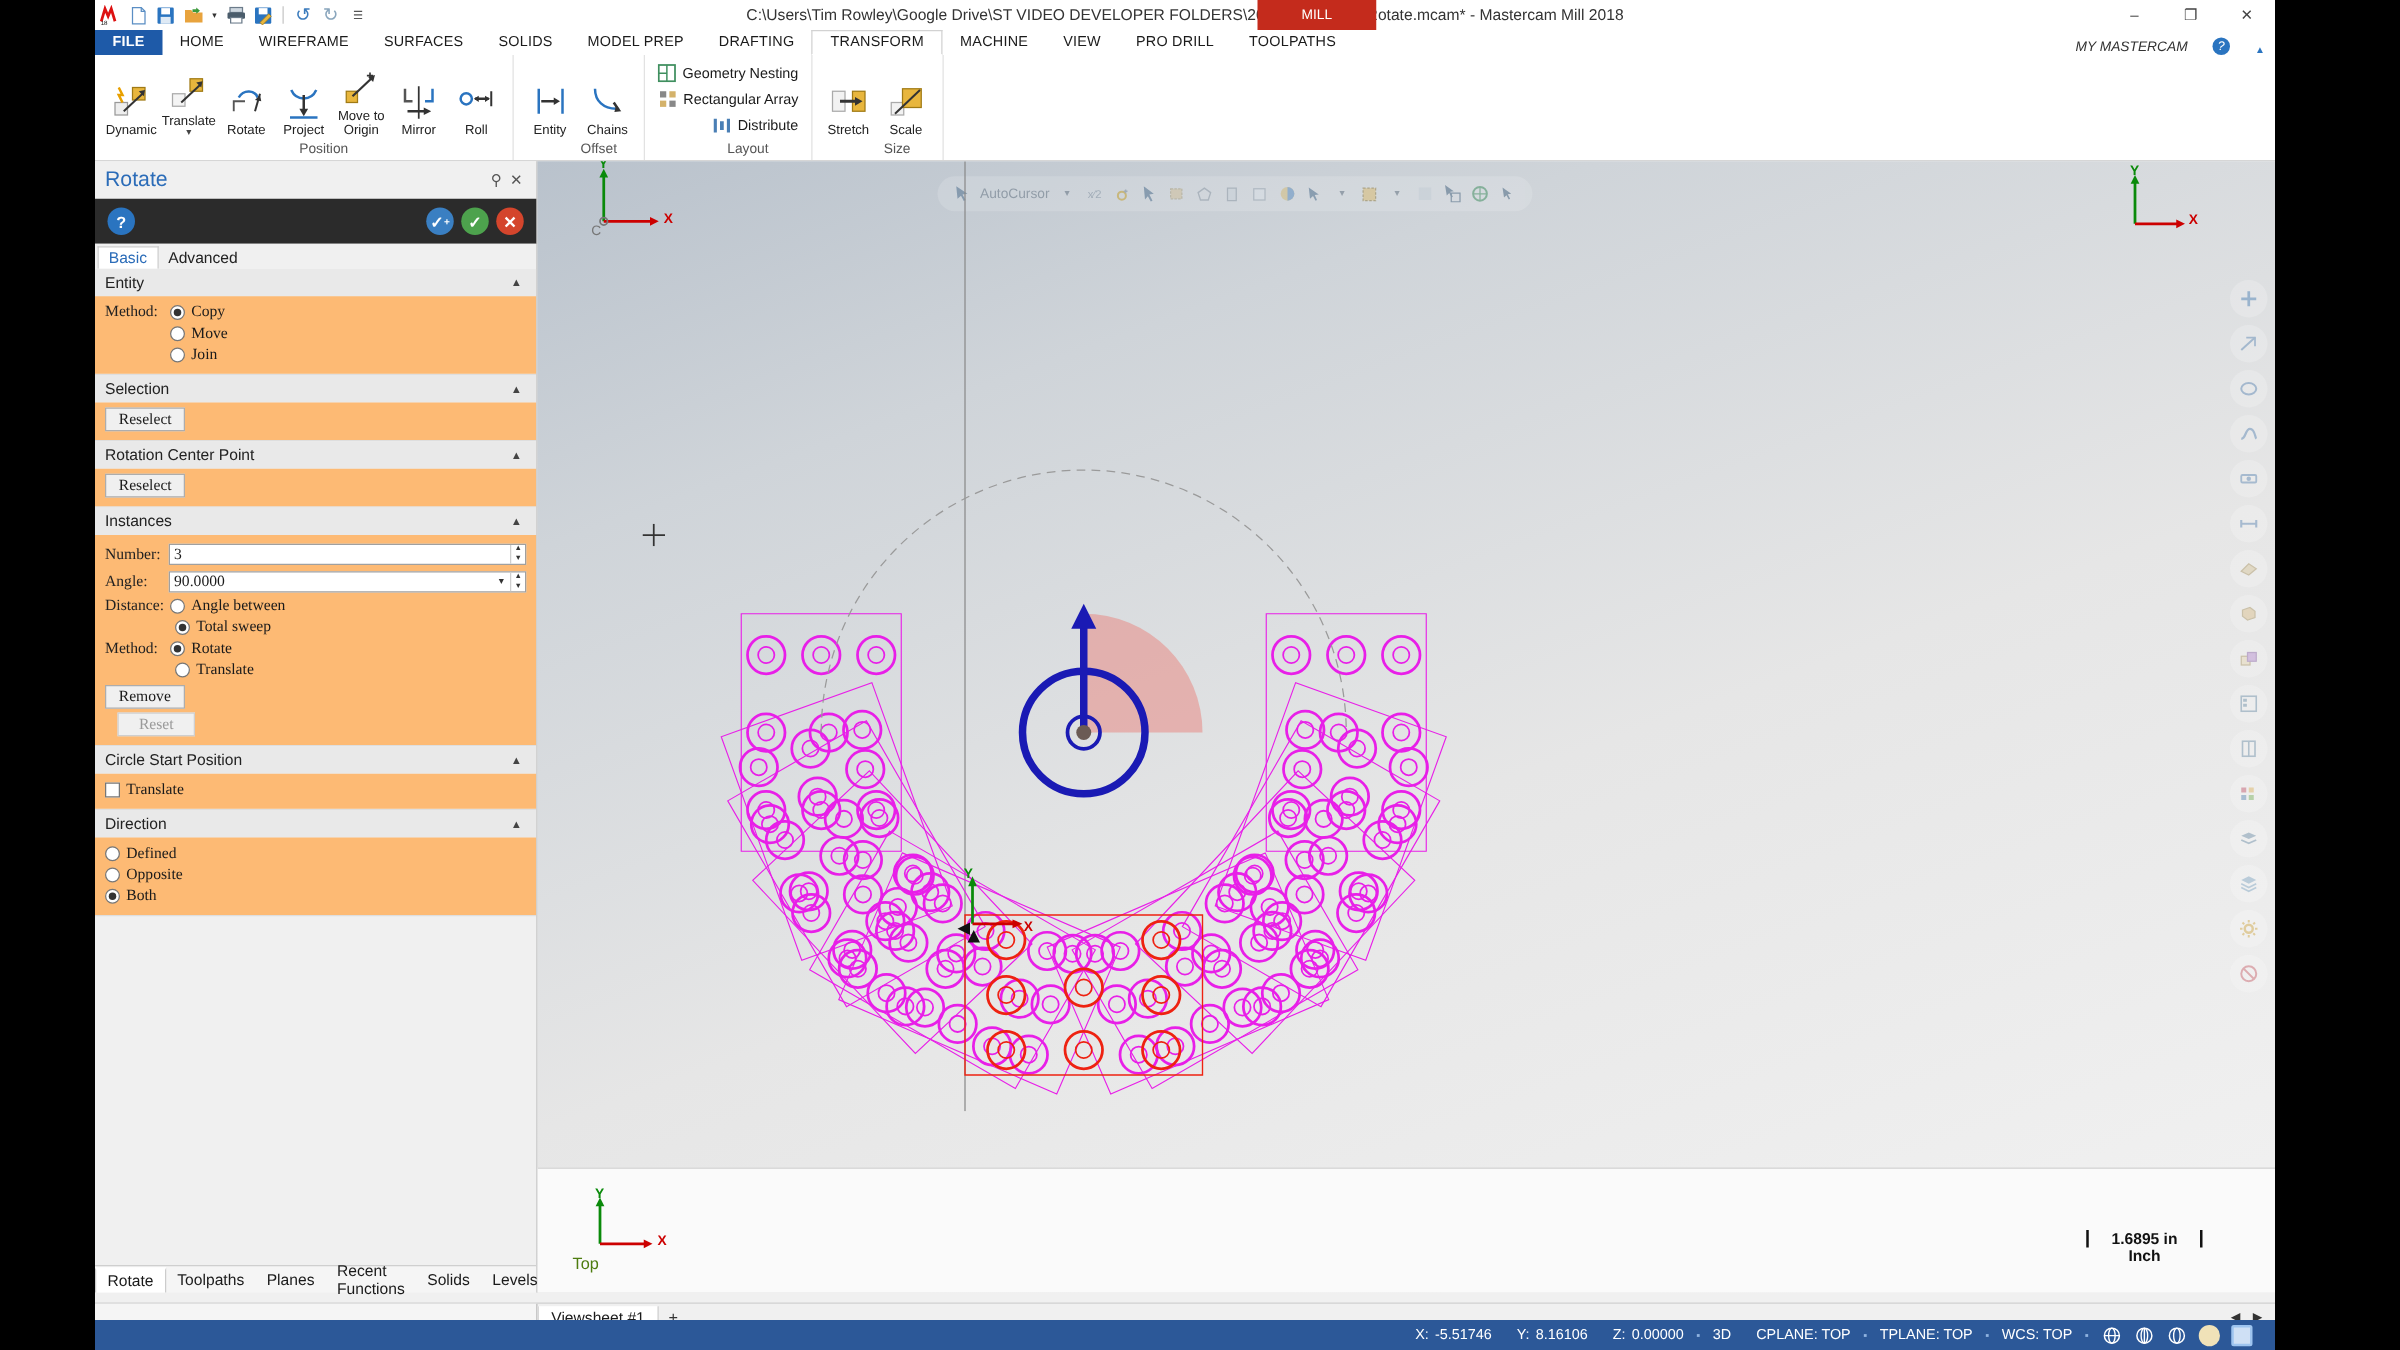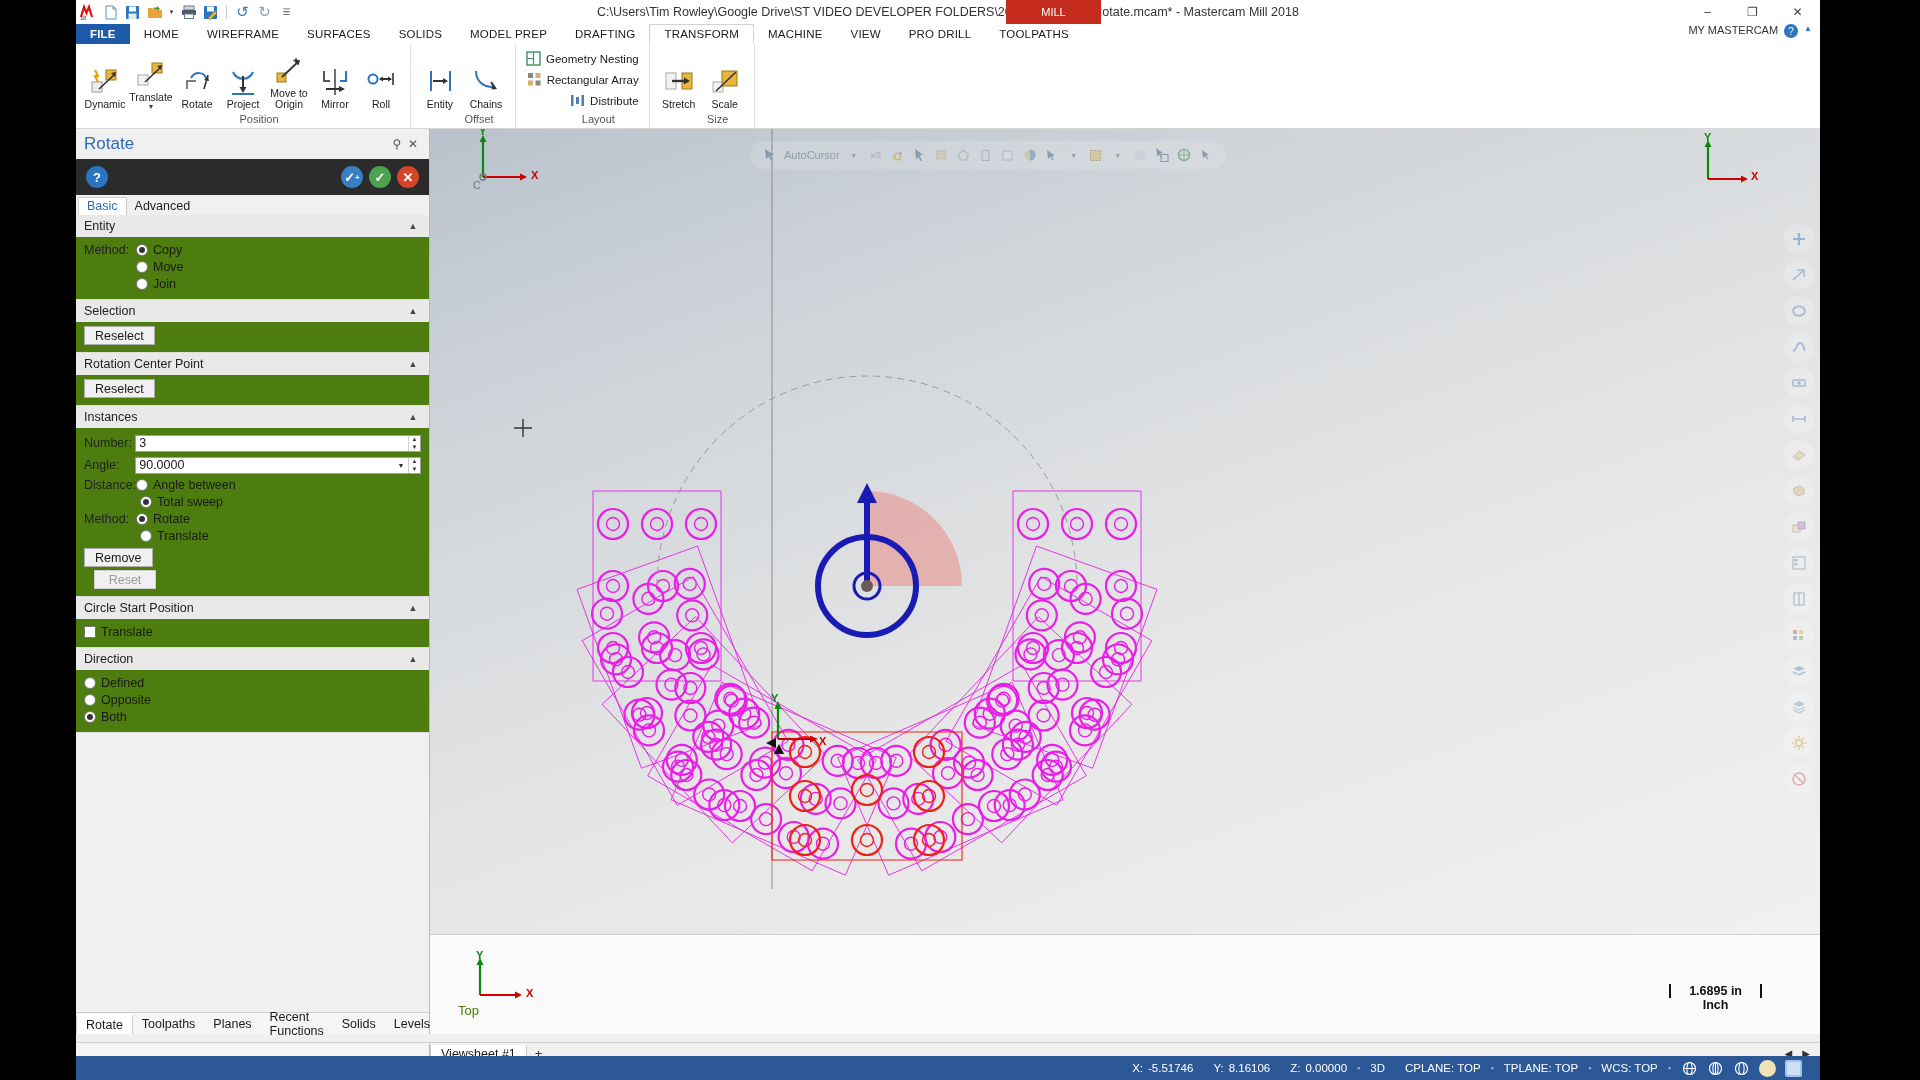--- a/index.html
+++ b/index.html
@@ -17,21 +17,21 @@
   .winbtns { position:absolute; right:0; top:0; height:24px; display:flex; }
   .winbtn { width:45px; height:24px; display:flex; align-items:center; justify-content:center; font-size:12px; color:#444; }
 
   
   .tabsrow { height:20px; background:#ffffff; display:flex; align-items:stretch; position:relative; }
   .tab { padding:0 14px; font-size:11.5px; letter-spacing:.2px; color:#1b1b1b; display:flex; align-items:center;
          text-transform:uppercase; }
   .tab.file { background:#1e5aa8; color:#fff; font-weight:600; }
   .tab.active { background:#fff; border:1px solid #d2d2d2; border-bottom:1px solid #fff; position:relative; z-index:3; }
   .tabsrow .spacer { flex:1; }
-  .mymc { font-size:11px; color:#333; display:flex; align-items:flex-start; gap:6px; padding-right:8px; }
+  .mymc { font-size:11px; color:#333; display:flex; align-items:flex-end; gap:20px; padding-right:8px;font-style:italic; }
 
   
   .ribbon { height:85px; background:#fff; border-bottom:1px solid #d6d6d6; display:flex; position:relative; }
   .rgroup { display:flex; flex-direction:column; justify-content:space-between; border-right:1px solid #e2e2e2; }
   .rgroup .items { display:flex; align-items:flex-end; padding:4px 6px 0 6px; height:68px; }
   .rgroup .gname { text-align:center; font-size:11px; color:#555; padding-bottom:3px;margin-left:32px; }
   .bigbtn { width:46px; display:flex; flex-direction:column; align-items:center; padding:2px 2px; }
   .bigbtn .gl { height:34px; display:flex; align-items:center; justify-content:center; }
   .bigbtn .lb { font-size:10.5px; text-align:center; line-height:11px; color:#222; }
   .smallrow { display:flex; align-items:center; gap:5px; height:21px; padding:0 4px; font-size:11.5px; }
@@ -51,21 +51,21 @@
              color:#fff; font-size:13px; font-weight:bold; }
   .panel-tabs { height:20px; background:#f0f0f0; display:flex; align-items:flex-end; padding-left:2px; gap:0; }
   .ptab { font-size:12.5px; padding:1px 8px 2px 8px; color:#222; }
   .ptab.active { background:#fff; color:#2b6cb8; border-top:1px solid #ccc; border-left:1px solid #ccc; border-right:1px solid #ccc;}
   .panel-body { flex:1; overflow:hidden; background:#f0f0f0; }
 
   .sec { border-bottom:1px solid #dedede; }
   .sec-head { display:flex; align-items:center; height:22px; padding:0 8px; background:#e9e9e9; }
   .sec-head .nm { flex:1; font-size:12.5px; color:#222; }
   .chev { width:16px; height:16px; display:flex; align-items:center; justify-content:center; color:#444; font-size:9px; }
-  .sec-body { padding:4px 8px 7px 8px; background:#4d7c0f; }
+  .sec-body { padding:4px 8px 7px 8px; background:#fdba74;font-family:Liberation Serif, serif; }
 
   .row { display:flex; align-items:center; height:17px; font-size:12.5px; }
   .row .lbl { width:52px; color:#222; }
   .rad { width:12px; height:12px; border-radius:50%; border:1px solid #777; background:#fff; margin-right:5px;
          display:inline-flex; align-items:center; justify-content:center; flex:0 0 auto;}
   .rad.on::after { content:''; width:6px; height:6px; border-radius:50%; background:#333; }
   .chk { width:12px; height:12px; border:1px solid #777; background:#fff; margin-right:5px; flex:0 0 auto; }
   .btn { height:19px; min-width:62px; background:#f0f0f0; border:1px solid #adadad; font-size:12.5px;
          display:inline-flex; align-items:center; justify-content:center; padding:0 10px; }
   .btn.disabled { color:#9a9a9a; border-color:#cfcfcf; }

